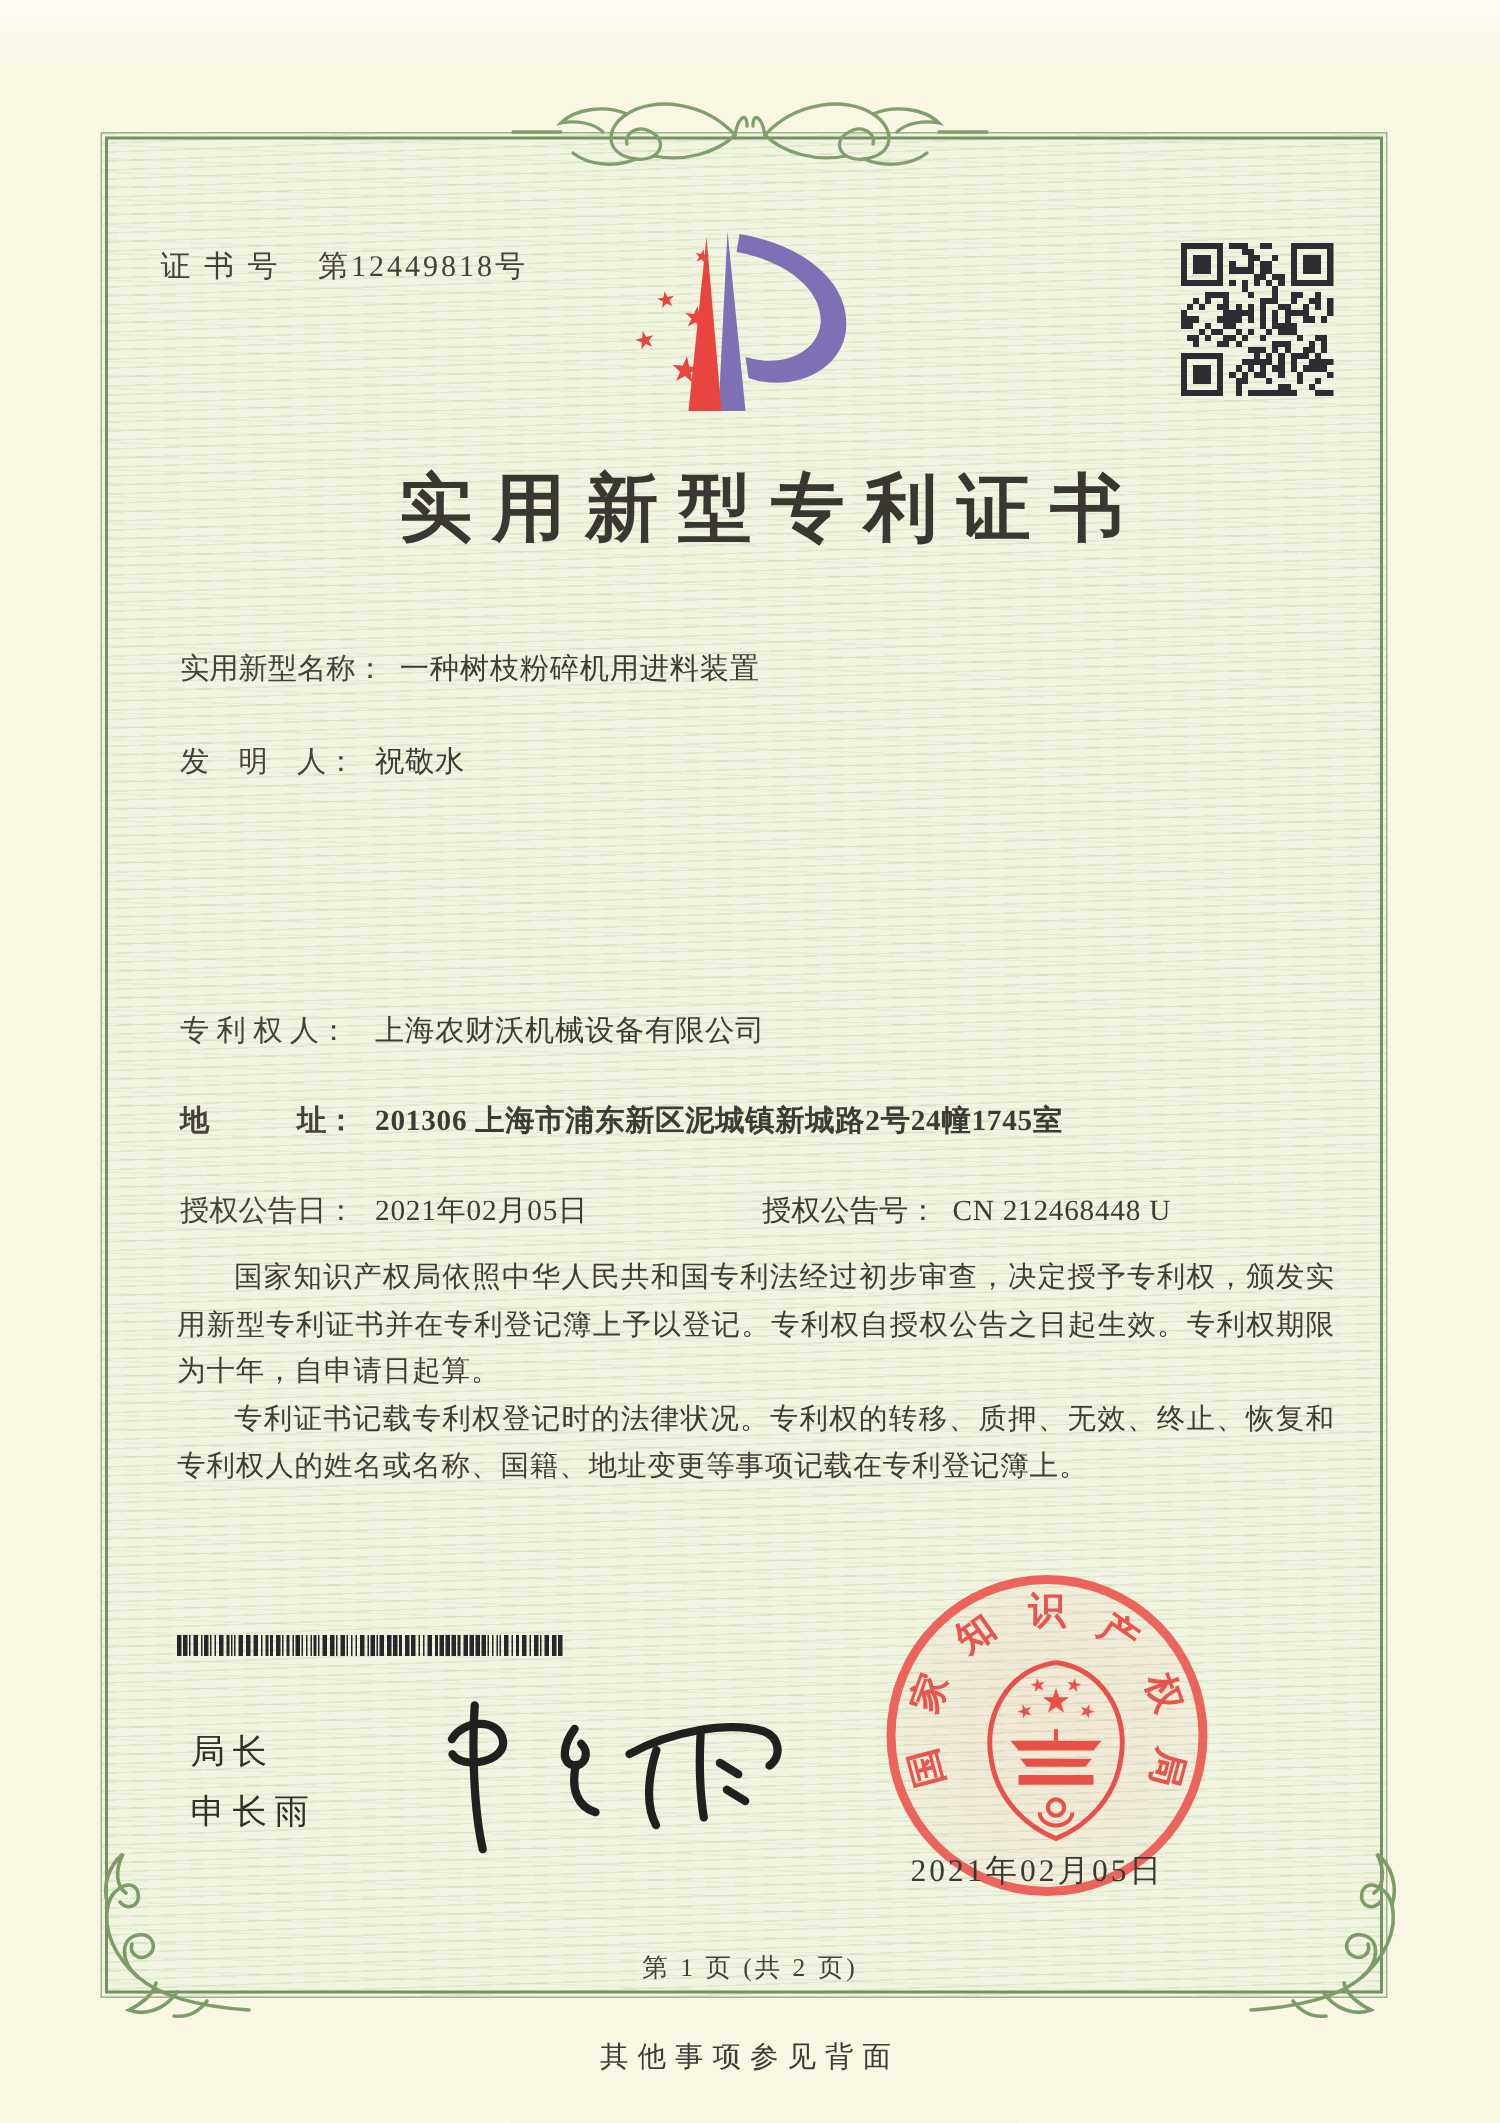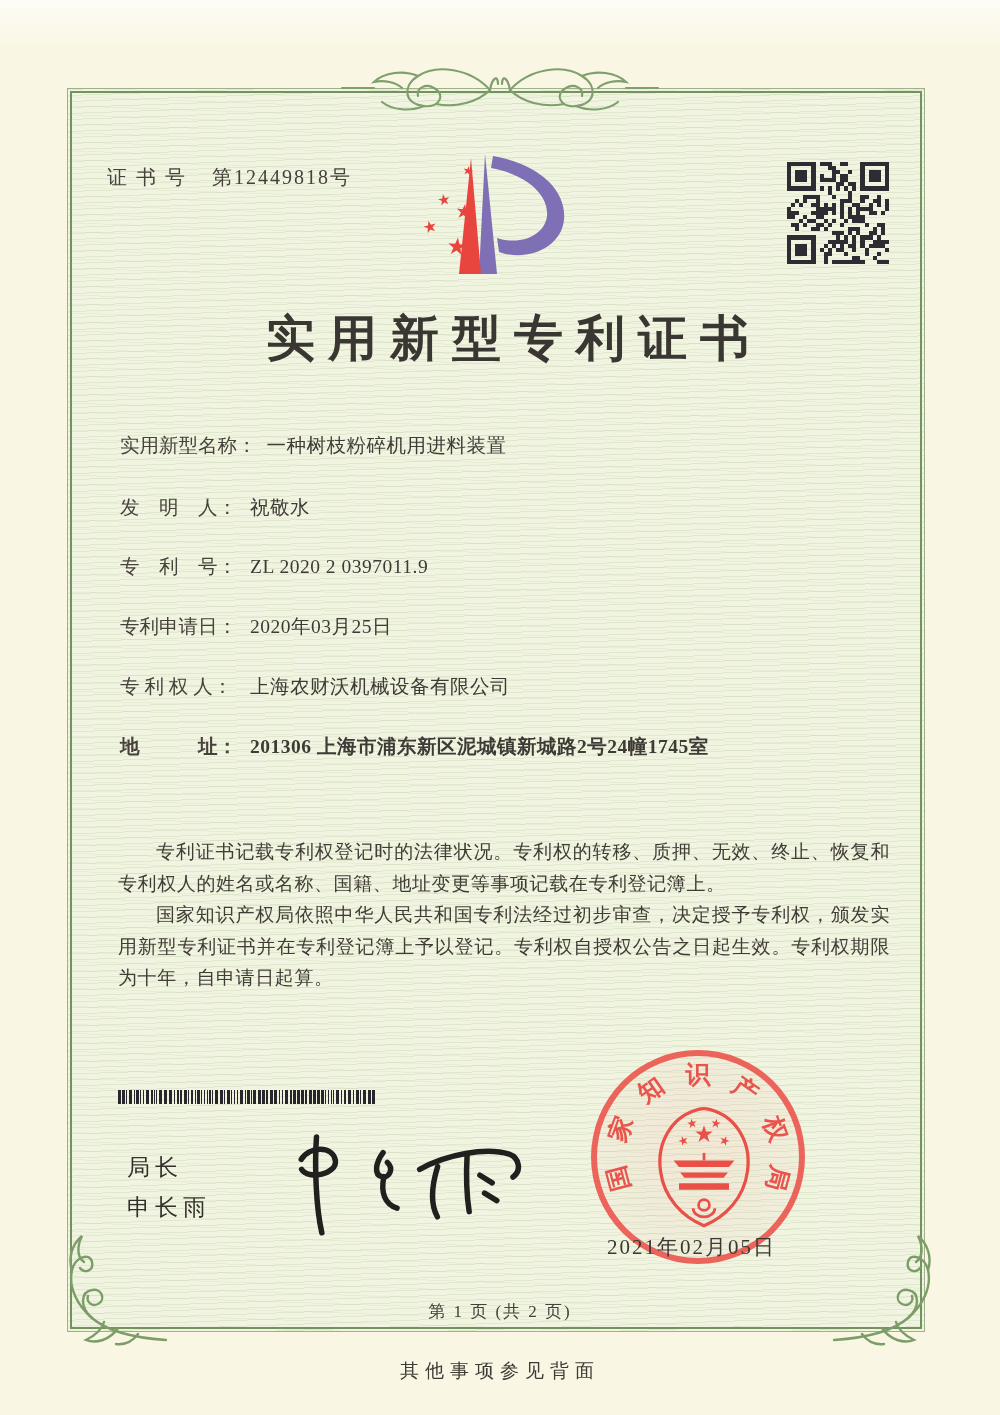--- a/index.html
+++ b/index.html
@@ -442,36 +442,36 @@
     </svg>
 
   <h1 class="title">实用新型专利证书</h1>
 
   <div class="row r1">
     <span class="lbl">发　明　人：</span><span class="val">祝敬水</span>
   </div>
   <div class="row r0">
     <span class="lbl">实用新型名称：</span><span class="val">一种树枝粉碎机用进料装置</span>
   </div>
-  <div class="row r2">
-    <span class="lbl">专　利　号：</span><span class="val">ZL 2020 2 0397011.9</span>
-  </div>
-  <div class="row r3">
-    <span class="lbl">专利申请日：</span><span class="val">2020年03月25日</span>
-  </div>
   <div class="row r4">
     <span class="lbl">专 利 权 人：</span><span class="val">上海农财沃机械设备有限公司</span>
   </div>
   <div class="row r5">
     <span class="lbl">地　　　址：</span><span class="val">201306 上海市浦东新区泥城镇新城路2号24幢1745室</span>
   </div>
+  <div class="row r6">
+    <span class="lbl">授权公告日：</span><span class="val">2021年02月05日</span>
+    <span class="pair-right">
+      <span>授权公告号：</span><span class="val">CN 212468448 U</span>
+    </span>
+  </div>
 
   <div class="paras">
+    <p>国家知识产权局依照中华人民共和国专利法经过初步审查，决定授予专利权，颁发实用新型专利证书并在专利登记簿上予以登记。专利权自授权公告之日起生效。专利权期限为十年，自申请日起算。</p>
     <p>专利证书记载专利权登记时的法律状况。专利权的转移、质押、无效、终止、恢复和专利权人的姓名或名称、国籍、地址变更等事项记载在专利登记簿上。</p>
-    <p>国家知识产权局依照中华人民共和国专利法经过初步审查，决定授予专利权，颁发实用新型专利证书并在专利登记簿上予以登记。专利权自授权公告之日起生效。专利权期限为十年，自申请日起算。</p>
   </div>
 
   <div class="barcode" id="barcode">
       <i style="width:3px;margin-right:1px"></i>
       <i style="width:3px;margin-right:1px"></i>
       <i style="width:1px;margin-right:2px"></i>
       <i style="width:3px;margin-right:2px"></i>
       <i style="width:1px;margin-right:1px"></i>
       <i style="width:3px;margin-right:1px"></i>
       <i style="width:1px;margin-right:2px"></i>

